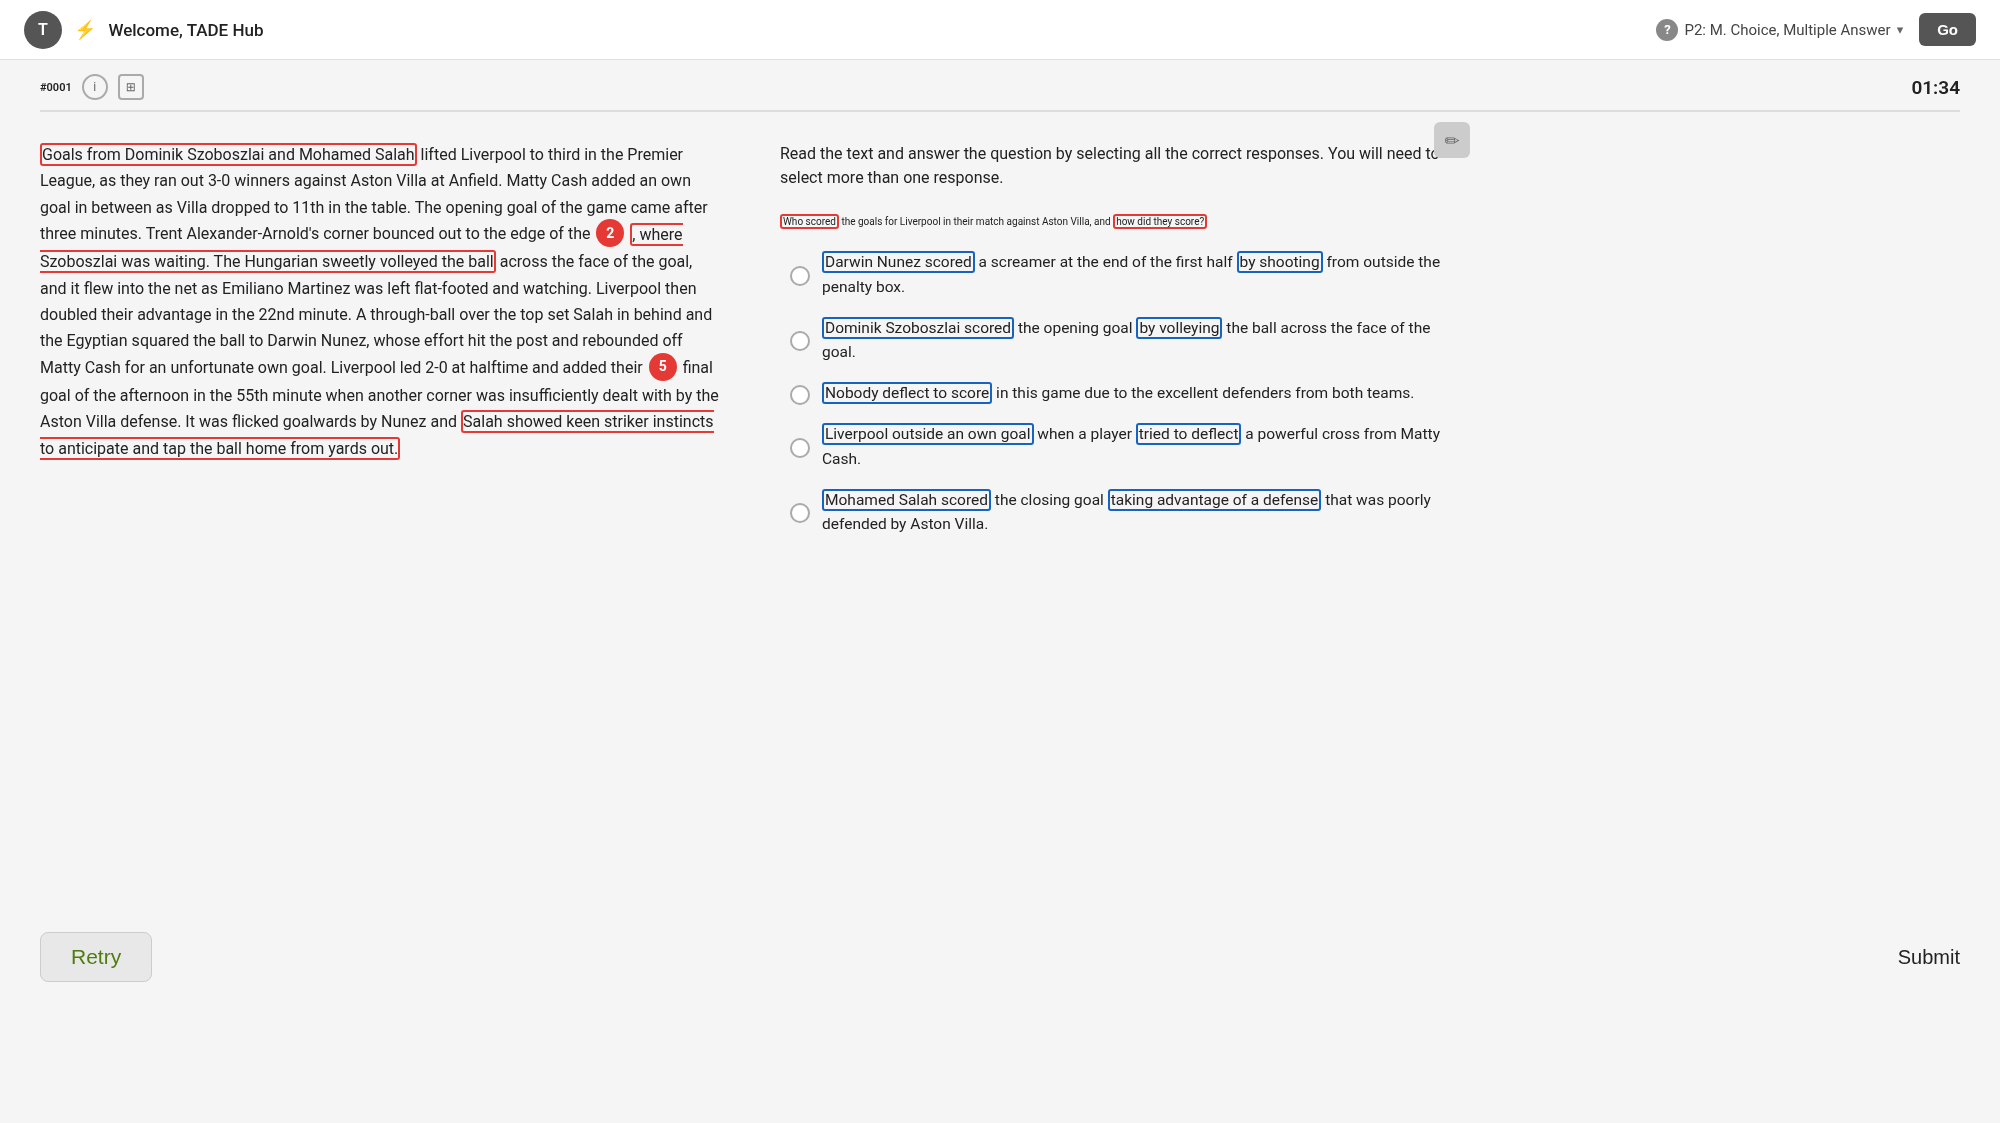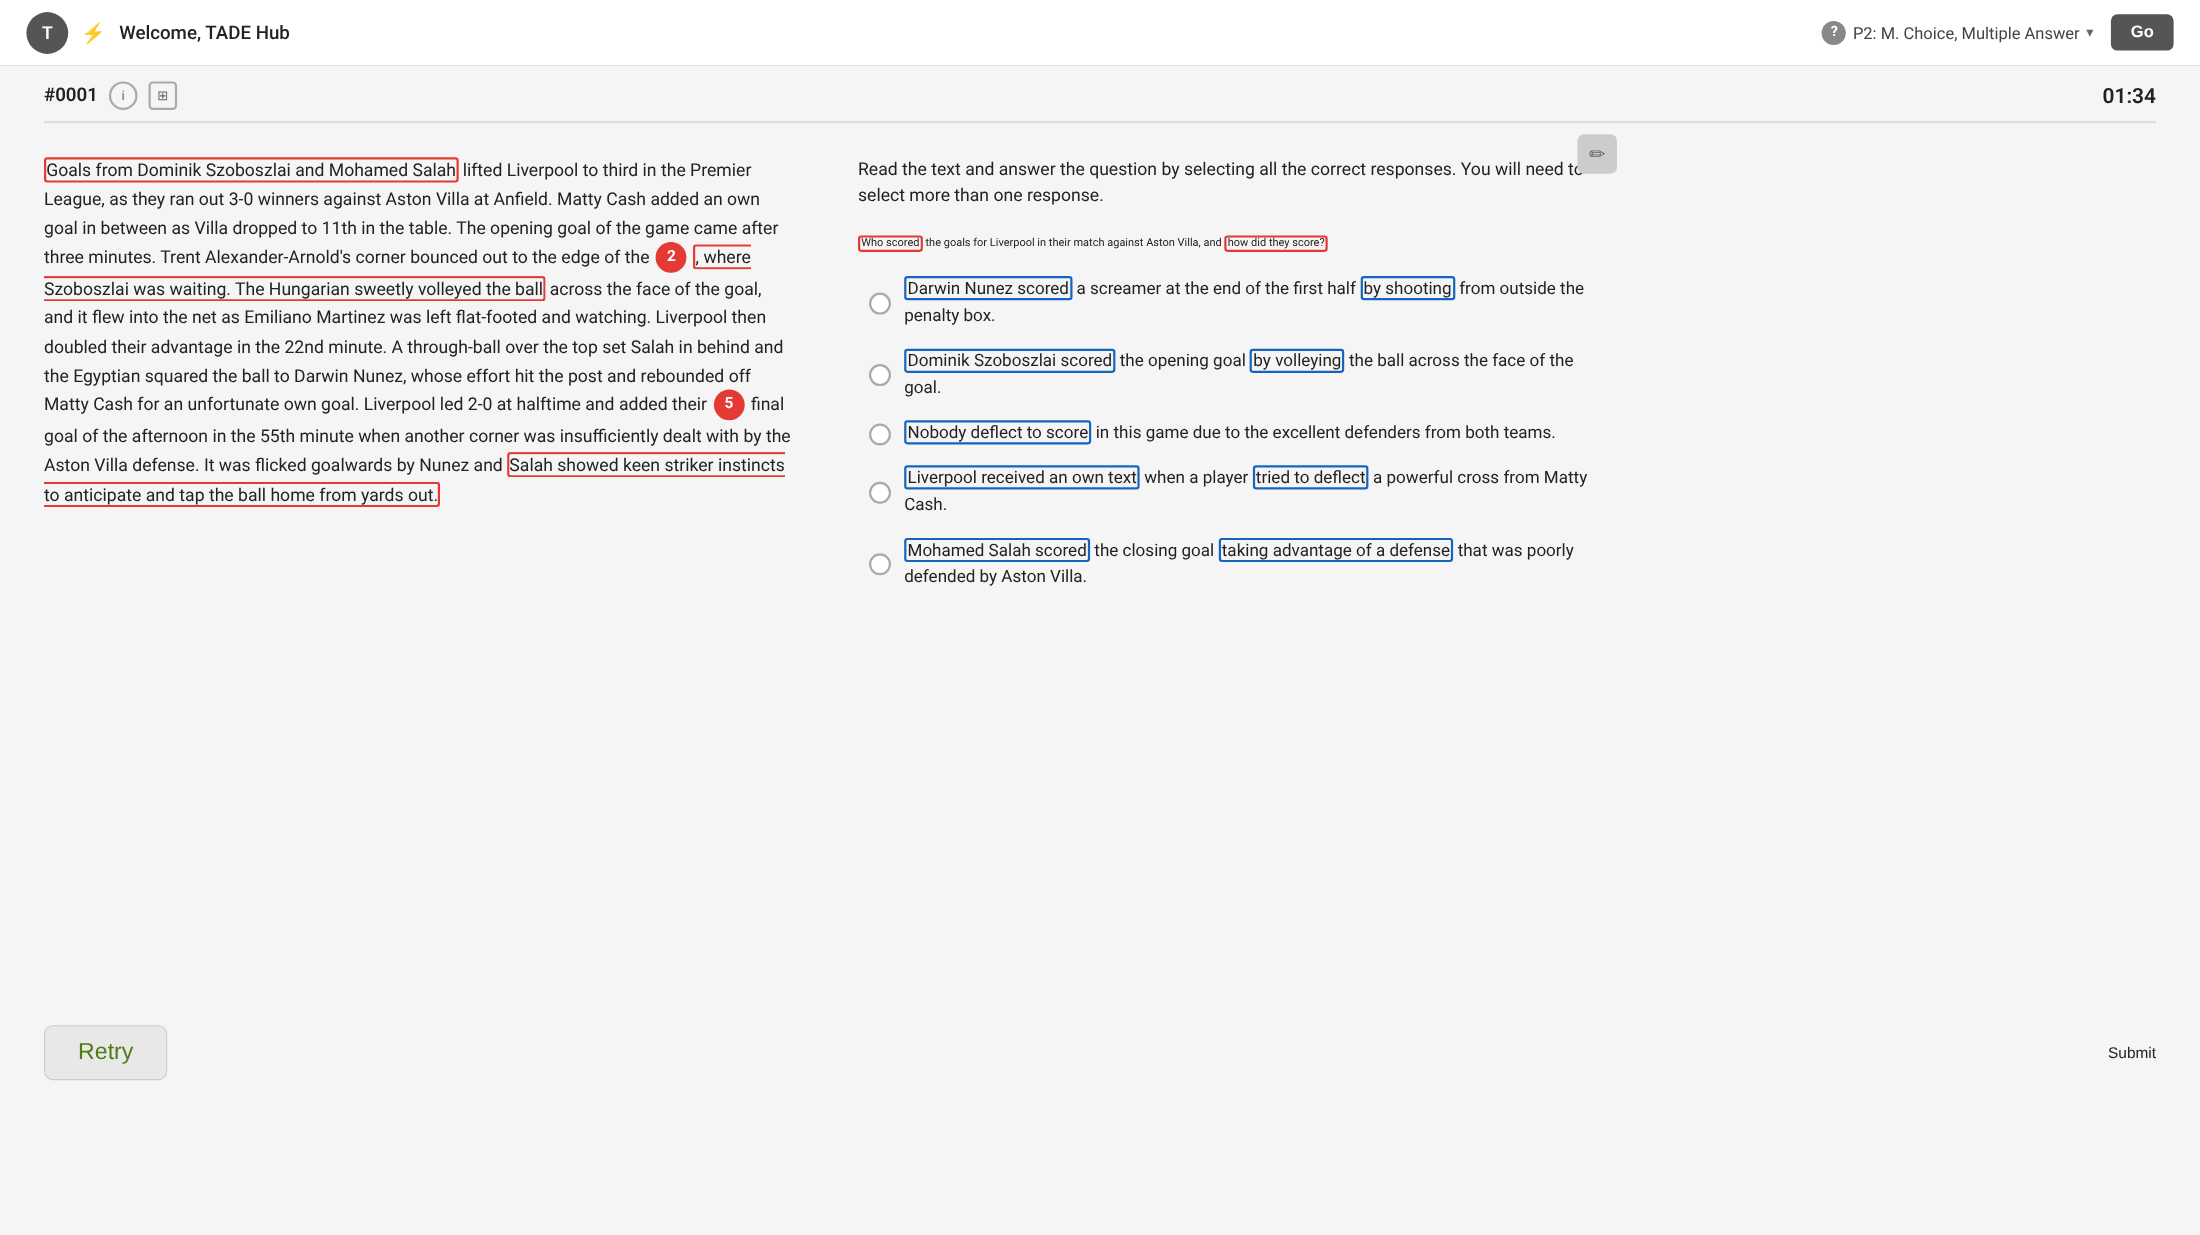--- a/index.html
+++ b/index.html
@@ -93,21 +93,21 @@
       justify-content: space-between;
       padding: 14px 40px 0 40px;
       background: #f5f5f5;
     }
     .subheader-left {
       display: flex;
       align-items: center;
       gap: 10px;
     }
     .question-id {
-      font-size: 17px;
+      font-size: 11px;
       font-weight: 600;
       color: #222;
     }
     .icon-circle {
       width: 26px;
       height: 26px;
       border-radius: 50%;
       border: 2px solid #aaa;
       display: flex;
       align-items: center;
@@ -276,21 +276,21 @@
       border-radius: 8px;
       padding: 12px 30px;
       font-size: 21px;
       font-weight: 500;
       cursor: pointer;
     }
     .submit-btn {
       background: transparent;
       color: #222;
       border: none;
-      font-size: 14px;
+      font-size: 20px;
       font-weight: 500;
       cursor: pointer;
     }
   </style>
 </head>
 <body>
 
 <div class="header">
   <div class="header-left">
     <div class="avatar">T</div>
@@ -364,21 +364,21 @@
       <div class="answer-option">
         <div class="answer-checkbox"></div>
         <div class="answer-text">
           <span class="blue-highlight">Nobody deflect to score</span> in this game due to the excellent defenders from both teams.
         </div>
       </div>
 
       <div class="answer-option">
         <div class="answer-checkbox"></div>
         <div class="answer-text">
-          <span class="blue-highlight">Liverpool received an own text</span> when a player <span class="blue-highlight">tried to deflect</span> a powerful cross from Matty Cash.
+          <span class="blue-highlight">Liverpool outside an own goal</span> when a player <span class="blue-highlight">tried to deflect</span> a powerful cross from Matty Cash.
         </div>
       </div>
 
       <div class="answer-option">
         <div class="answer-checkbox"></div>
         <div class="answer-text">
           <span class="blue-highlight">Mohamed Salah scored</span> the closing goal <span class="blue-highlight">taking advantage of a defense</span> that was poorly defended by Aston Villa.
         </div>
       </div>
 

